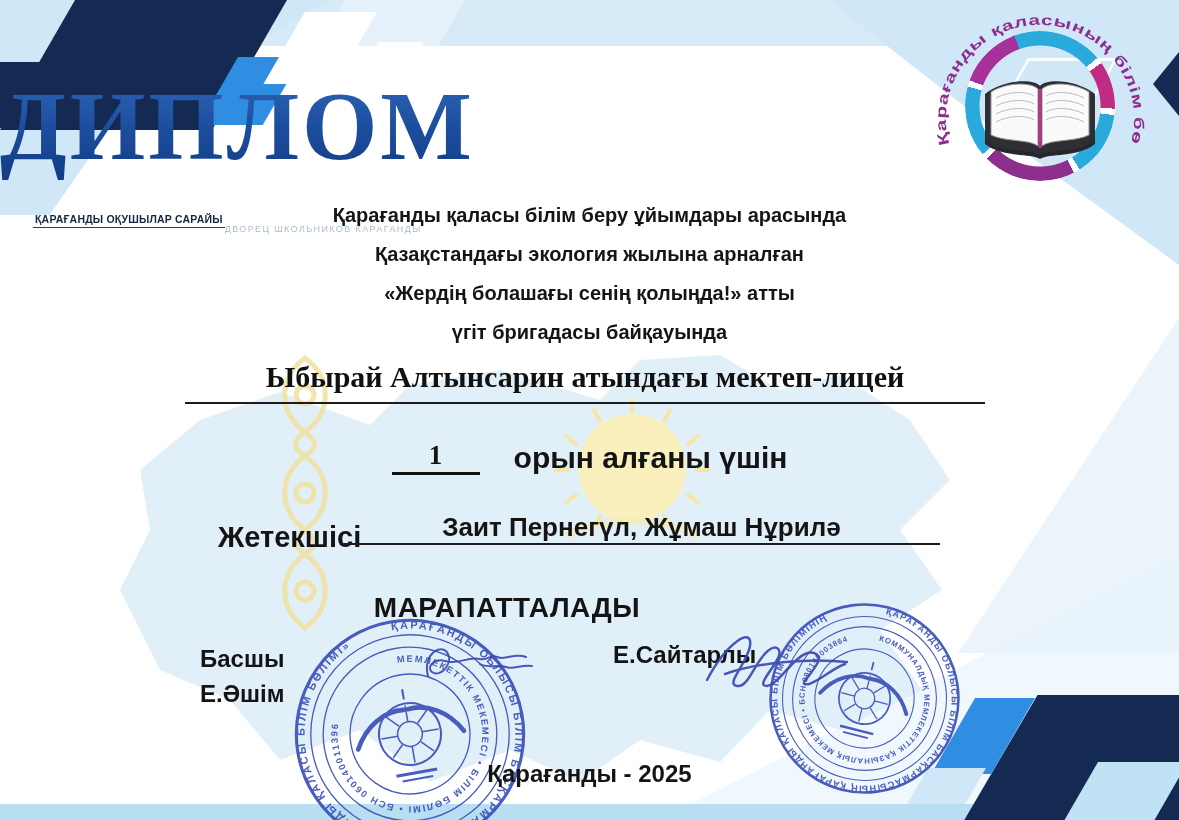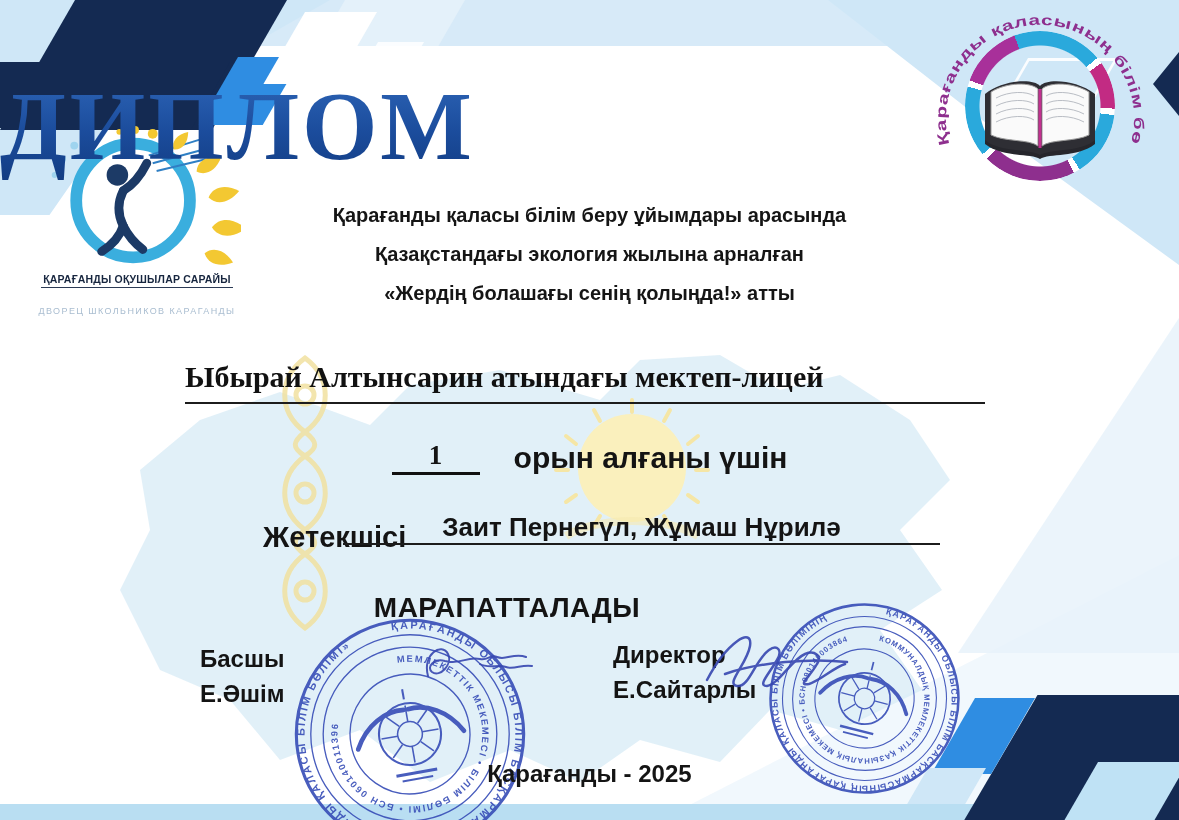--- a/index.html
+++ b/index.html
@@ -38,37 +38,37 @@
   
   .title{left:0;top:72px;width:1179px;text-align:left;
         font-family:"Liberation Serif","DejaVu Serif",serif;font-weight:700;
         font-size:97px;letter-spacing:3px;line-height:110px;
         color:#1b4c9c;
         background:linear-gradient(180deg,#2e66b8 0%,#1b4c9c 55%,#123c82 100%);
         -webkit-background-clip:text;background-clip:text;-webkit-text-fill-color:transparent;
         text-shadow:0 0 0 rgba(0,0,0,0);}
   .intro{left:0;top:196px;width:1179px;text-align:center;font-weight:700;
         font-size:20px;line-height:39px;color:#151515;}
-  .school{left:185px;top:360px;width:800px;
+  .school{left:185px;top:360px;width:800px;text-align:center;
         border-bottom:2px solid #1c1c1c;padding-bottom:8px;
         font-family:"Liberation Serif","DejaVu Serif",serif;font-weight:700;font-size:30px;color:#111;}
   .place-row{left:0;top:440px;width:1179px;display:flex;justify-content:center;align-items:flex-end;gap:14px;}
   .place-line{display:inline-block;width:88px;text-align:center;border-bottom:3px solid #111;
         font-family:"Liberation Serif","DejaVu Serif",serif;font-weight:700;font-size:27px;padding-bottom:1px;}
   .place-suffix{font-weight:700;font-size:30px;margin-left:20px;}
-  .sup-label{left:218px;top:521px;font-weight:700;font-size:29px;margin-left:45px;}
+  .sup-label{left:218px;top:521px;font-weight:700;font-size:29px;}
   .sup-line{left:343px;top:512px;width:597px;border-bottom:2px solid #1c1c1c;
         text-align:center;font-weight:700;font-size:26px;}
   .award{left:0;top:592px;width:1014px;text-align:center;font-weight:700;font-size:28px;letter-spacing:.5px;}
   .signer{font-weight:700;font-size:24px;line-height:35px;}
   .signer-left{left:200px;top:641px;}
   .signer-right{left:613px;top:637px;}
   .footer{left:0;top:760px;width:1179px;text-align:center;font-weight:700;font-size:24px;}
   
-  .logo-palace{left:33px;top:124px;width:208px;height:192px;display:flex;flex-direction:column;align-items:center;}
+  .logo-palace{left:33px;top:124px;width:208px;height:192px;display:flex;flex-direction:row;align-items:center;}
   .palace-title{font-size:10.5px;font-weight:700;color:#17263f;letter-spacing:.2px;
         border-bottom:1.5px solid #2b3a55;padding:0 2px 2px 2px;white-space:nowrap;}
   .palace-sub{font-size:9px;color:#a9bdd0;letter-spacing:1.4px;margin-top:18px;white-space:nowrap;}
   .logo-edu{left:933px;top:6px;width:215px;height:200px;}
   .edu-ring{left:32px;top:25px;width:150px;height:150px;border-radius:50%;
         background:conic-gradient(from -20deg,
           #2aa9dc 0 70deg,#ffffff 70deg 75deg,
           #c22b83 75deg 112deg,#ffffff 112deg 117deg,
           #2aa9dc 117deg 168deg,#ffffff 168deg 173deg,
           #8e2f8e 173deg 245deg,#ffffff 245deg 250deg,
@@ -206,40 +206,40 @@
       </text>
     </svg>
   </div>
 
   <div class="abs title">ДИПЛОМ</div>
 
   <div class="abs intro">
     <div>Қарағанды қаласы білім беру ұйымдары арасында</div>
     <div>Қазақстандағы экология жылына арналған</div>
     <div>«Жердің болашағы сенің қолыңда!» атты</div>
+    <div>үгіт бригадасы байқауында</div>
   </div>
 
   <div class="abs school">Ыбырай Алтынсарин атындағы мектеп-лицей</div>
 
   <div class="abs place-row">
     <span class="place-line">1</span>
     <span class="place-suffix">орын алғаны үшін</span>
   </div>
 
   <div class="abs sup-label">Жетекшісі</div>
   <div class="abs sup-line">Заит Пернегүл, Жұмаш Нұрилә</div>
 
   <div class="abs award">МАРАПАТТАЛАДЫ</div>
 
   <div class="abs signer signer-left">
     <div>Басшы</div>
     <div>Е.Әшім</div>
   </div>
   <div class="abs signer signer-right">
-    <div>Директор</div>
     <div>Е.Сайтарлы</div>
   </div>
 
   <svg class="abs stamp stamp-left" viewBox="0 0 240 240">
     <g stroke="#3a50b8" fill="none">
       <circle cx="120" cy="120" r="110" stroke-width="3"></circle>
       <circle cx="120" cy="120" r="96" stroke-width="1.3"></circle>
       <circle cx="120" cy="120" r="84" stroke-width="1.3"></circle>
       <circle cx="120" cy="120" r="58" stroke-width="1.3"></circle>
     </g>

